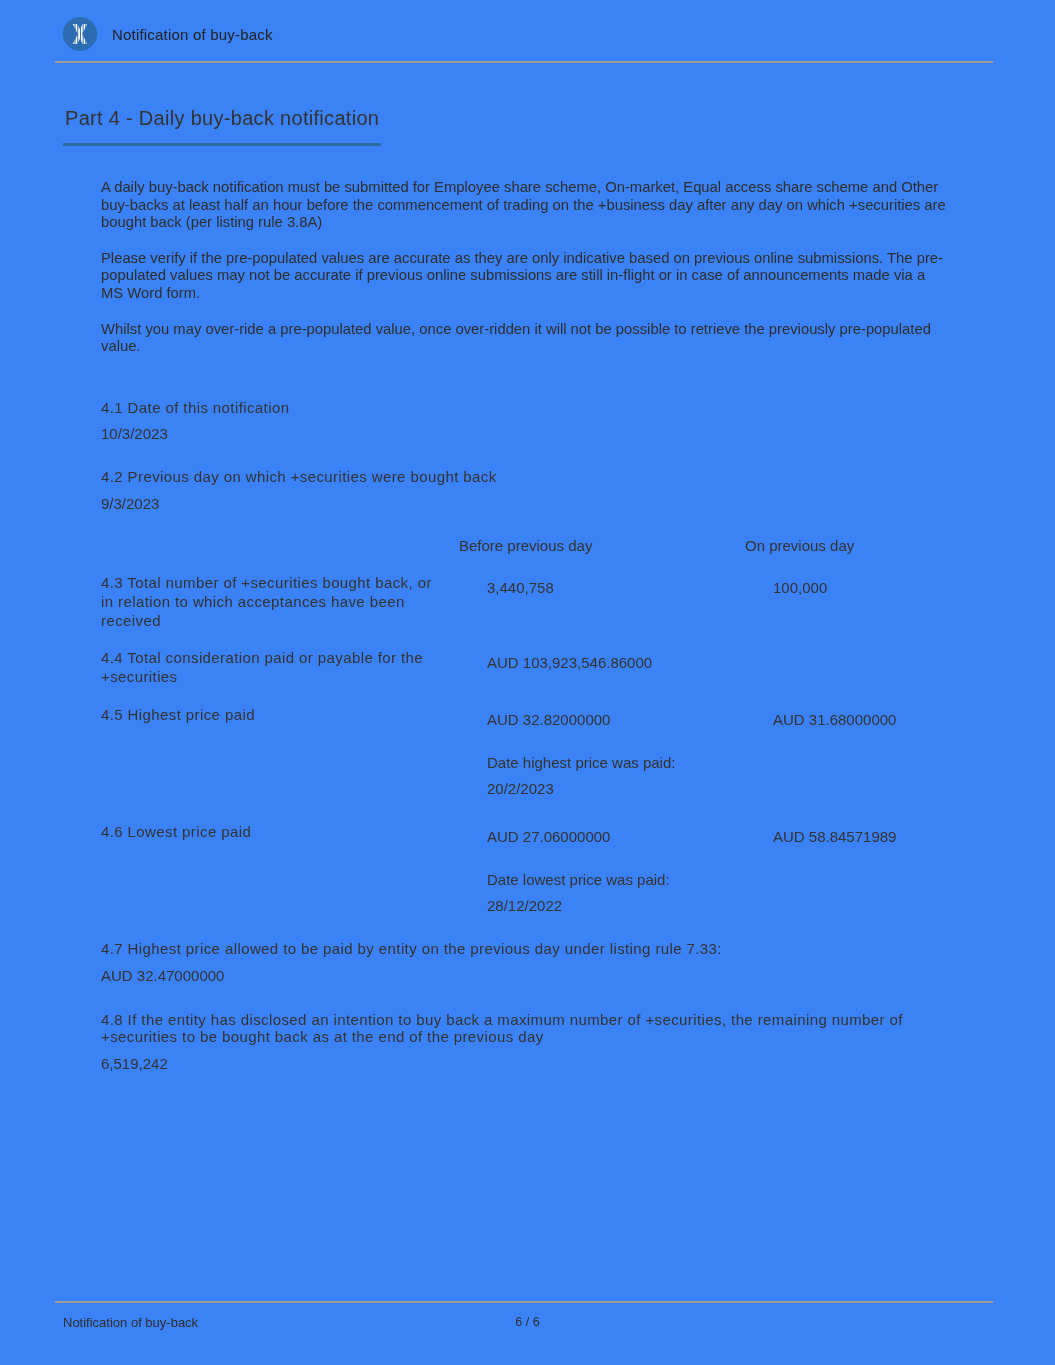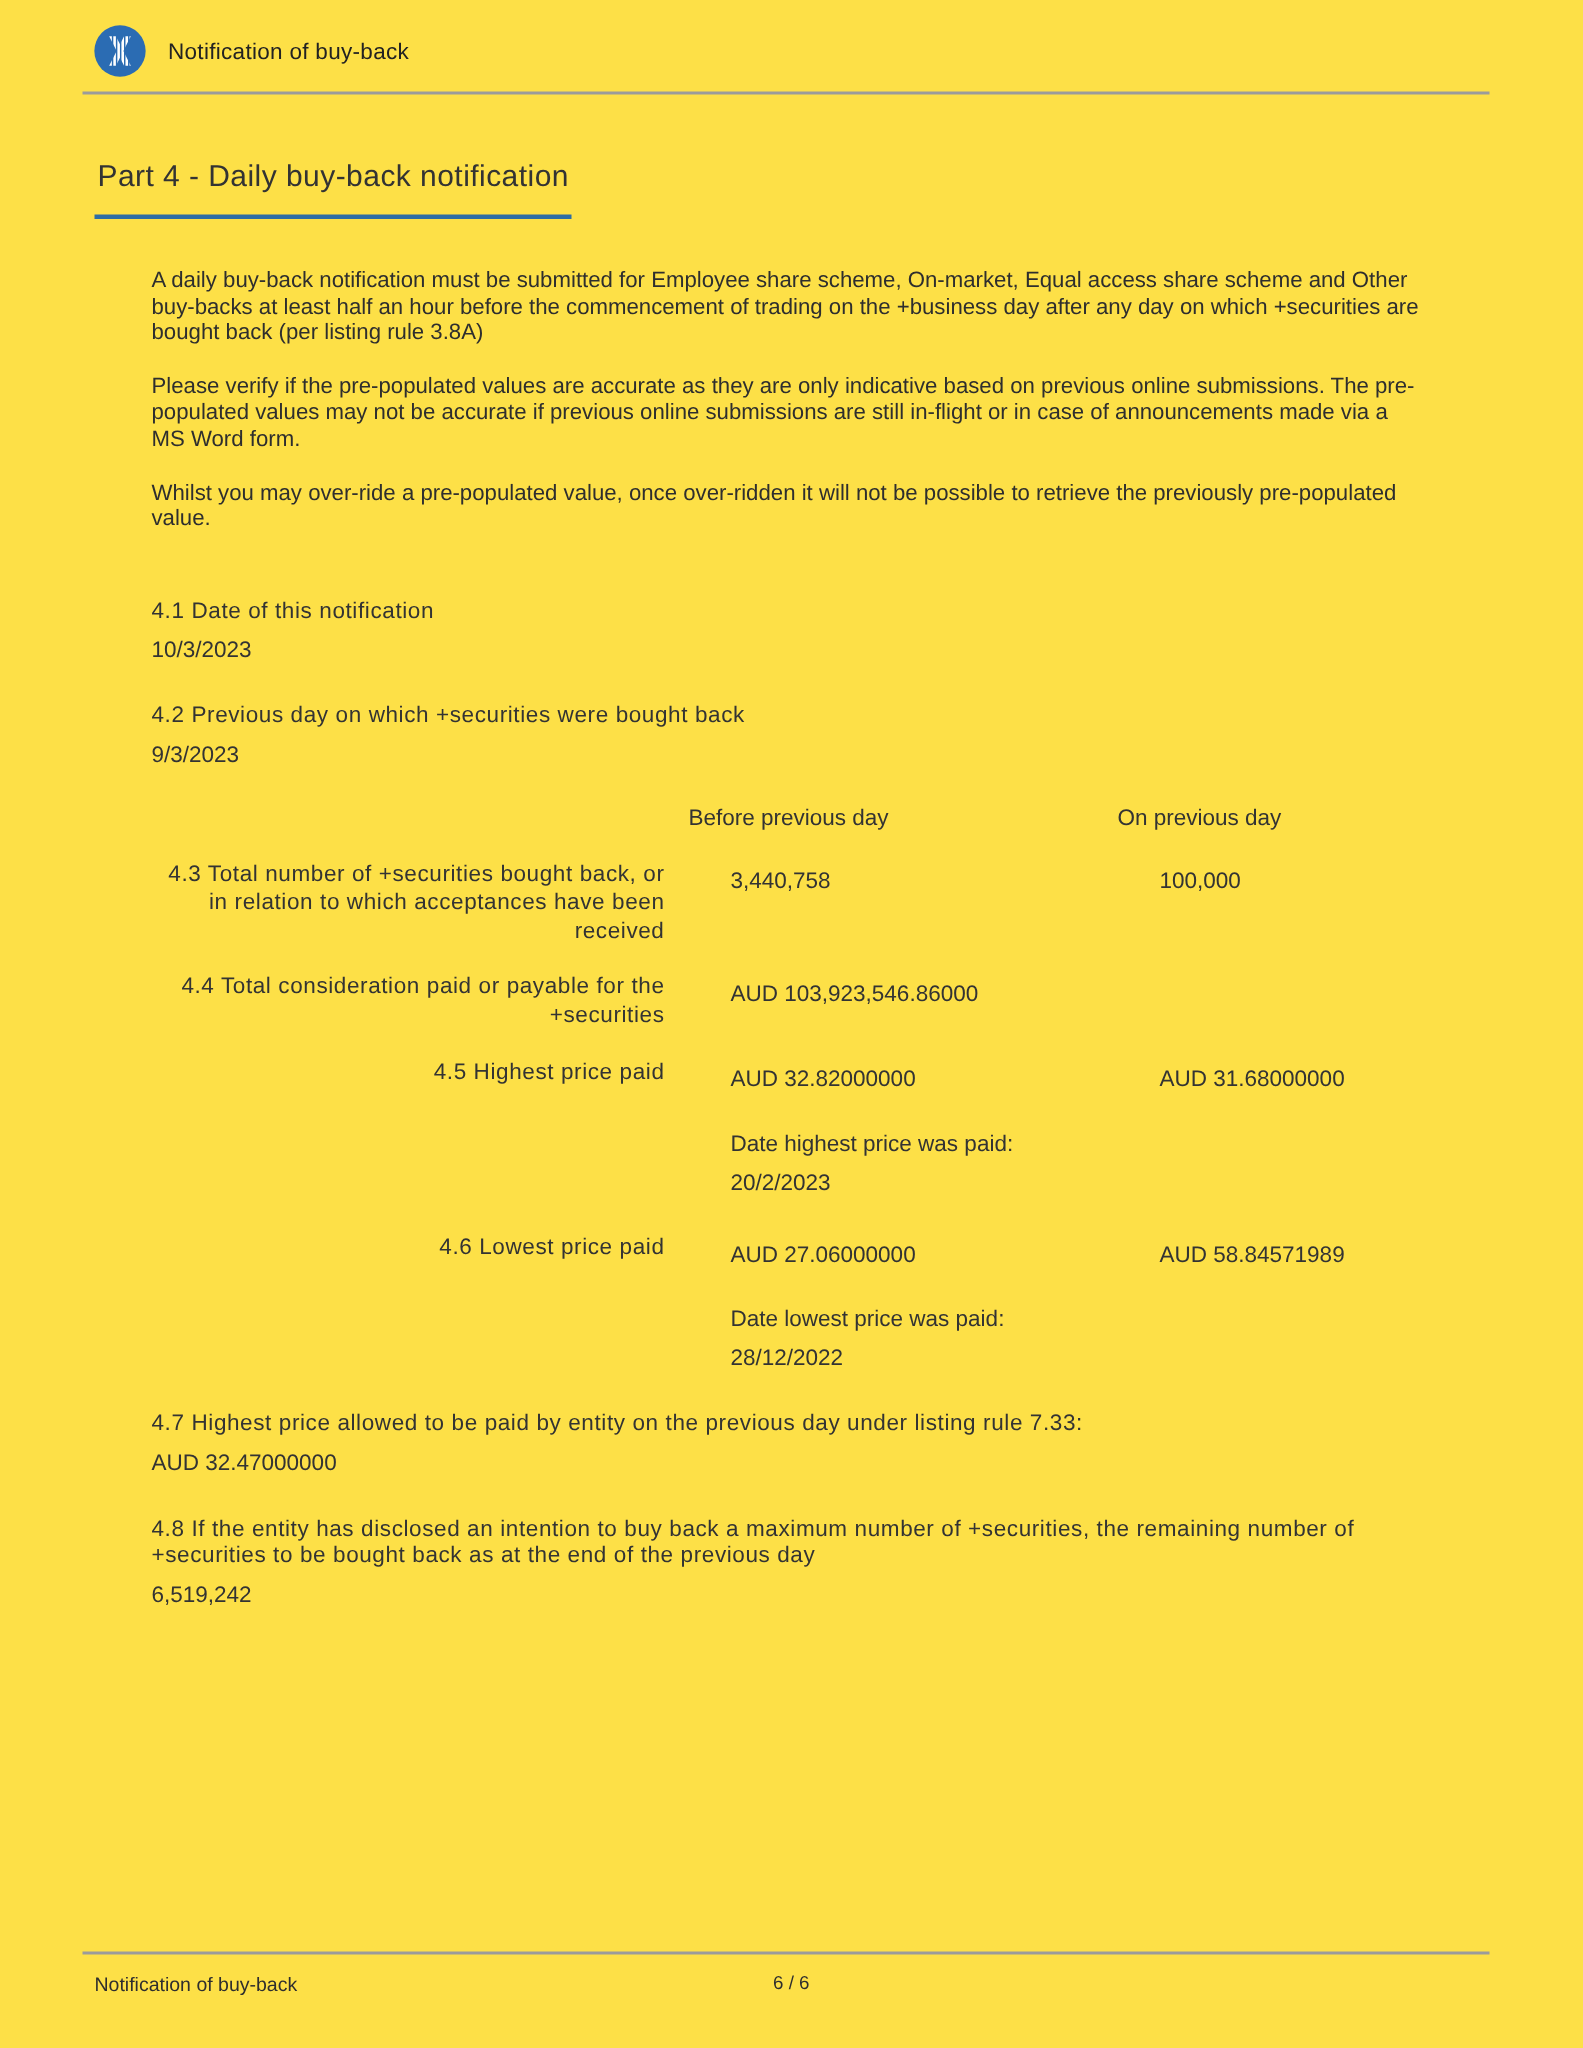--- a/index.html
+++ b/index.html
@@ -2,21 +2,21 @@
 <html><head>
 <meta charset="utf-8">
 <style>
   * { margin: 0; padding: 0; box-sizing: border-box; }
   html, body { background: #ffffff; }
   .page {
     position: relative;
     width: 1055px;
     height: 1365px;
     margin: 0 auto;
-    background: #fde047;
+    background: #3b82f6;
     font-family: "Liberation Sans", "DejaVu Sans", sans-serif;
     color: #333333;
     overflow: hidden;
   }
 
   
   .header { display: flex; align-items: center; gap: 14px; padding: 16px 62px 0 62px; }
   .logo svg { display: block; }
   .header-title { font-size: 15px; color: #222; letter-spacing: 0.2px; }
   .header-rule { border: none; border-top: 2px solid #9b9b9b; margin: 9px 62px 0 55px; }
@@ -45,21 +45,21 @@
   .q41 { margin-top: 43px; }
   .q42 { margin-top: 26px; }
   .q47 { margin-top: 26px; }
   .q48 { margin-top: 27px; }
 
   
   .btable { margin: 25px 0 0 101px; width: 852px; }
   .trow { display: grid; grid-template-columns: 358px 286px auto; }
   .thead { margin-bottom: 0; }
   .th { font-size: 15px; color: #333; }
-  .cell-label { font-size: 15px; letter-spacing: 0.4px; line-height: 19px; color: #333; padding-right: 16px; text-align: right; }
+  .cell-label { font-size: 15px; letter-spacing: 0.4px; line-height: 19px; color: #333; padding-right: 16px; }
   .cell-val { font-size: 15px; color: #333; padding-top: 6px; margin-left: 28px; }
   .r43 { margin-top: 19px; }
   .r44 { margin-top: 18px; }
   .r45 { margin-top: 19px; }
   .r46 { margin-top: 25px; }
   .date-label { margin-top: 26px; font-size: 15px; color: #333; }
   .date-value { margin-top: 9px; font-size: 15px; color: #333; }
 
   
   .footer { position: absolute; left: 0; right: 0; top: 1301px; }

